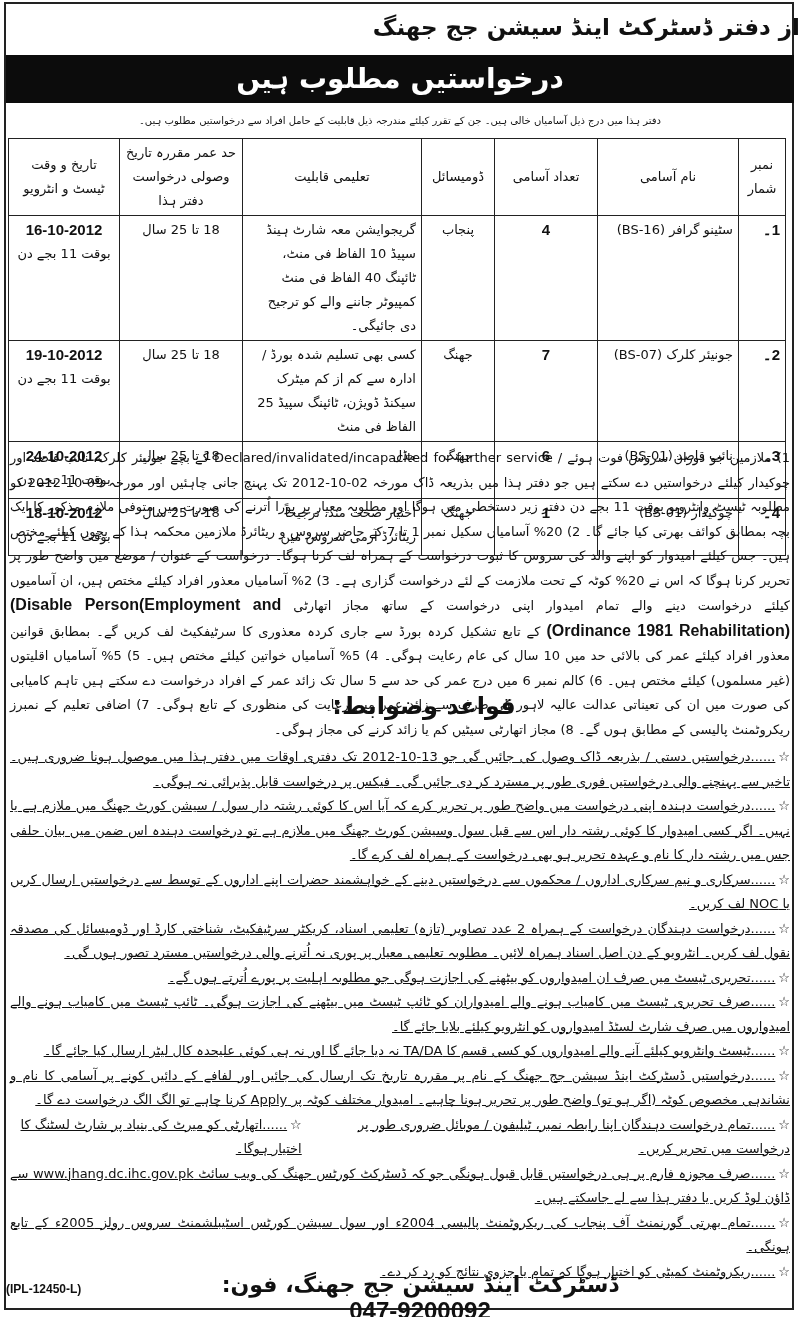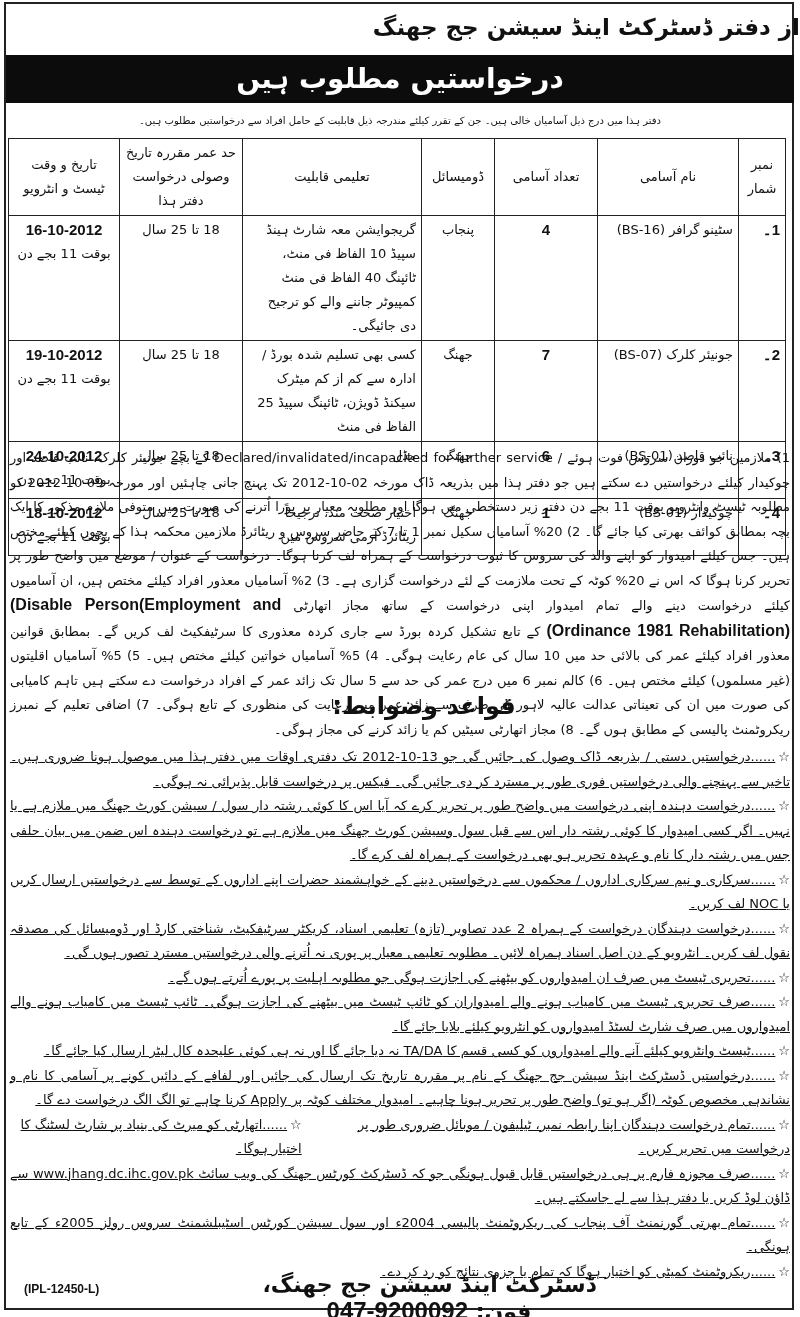--- a/index.html
+++ b/index.html
@@ -14,21 +14,21 @@
   table.vac td{height:52px;line-height:24px;}
   .c-no{width:36px;} .c-name{width:130px;} .c-count{width:92px;text-align:center;} .c-dom{width:62px;text-align:center;} .c-qual{} .c-age{width:112px;text-align:center;} .c-date{width:100px;text-align:center;}
   .num{font-family:"Liberation Sans",sans-serif;font-weight:bold;font-size:15px;}
   .notes{position:absolute;left:10px;right:10px;top:446px;direction:rtl;text-align:justify;font-size:13px;line-height:24.5px;}
   .eng{font-family:"Liberation Sans",sans-serif;font-weight:bold;font-size:16px;}
   .rules-title{position:absolute;left:0;right:0;top:692px;text-align:center;font-size:24px;font-weight:bold;direction:rtl;padding-left:48px;}
   .rules{position:absolute;left:10px;right:10px;top:745px;direction:rtl;font-size:13px;line-height:24.5px;text-decoration:underline;}
   .rule{text-align:justify;}
   .star{display:inline-block;margin-left:3px;}
   .pair{display:flex;justify-content:space-between;}
-  .footer{position:absolute;left:0;right:0;top:1272px;height:34px;margin-left:18px;}
+  .footer{position:absolute;left:0;right:0;top:1272px;height:34px;}
   .ipl{position:absolute;left:6px;top:10px;font-family:"Liberation Sans",sans-serif;font-size:12px;font-weight:bold;}
   .contact{position:absolute;left:220px;right:180px;top:0;text-align:center;direction:rtl;font-size:22px;font-weight:bold;}
   .contact .ph{font-family:"Liberation Sans",sans-serif;font-size:24px;font-weight:bold;}
 </style>
 </head>
 <body>
 
 <div class="frame"></div>
 
 <div class="office">از دفتر ڈسٹرکٹ اینڈ سیشن جج جھنگ</div>

